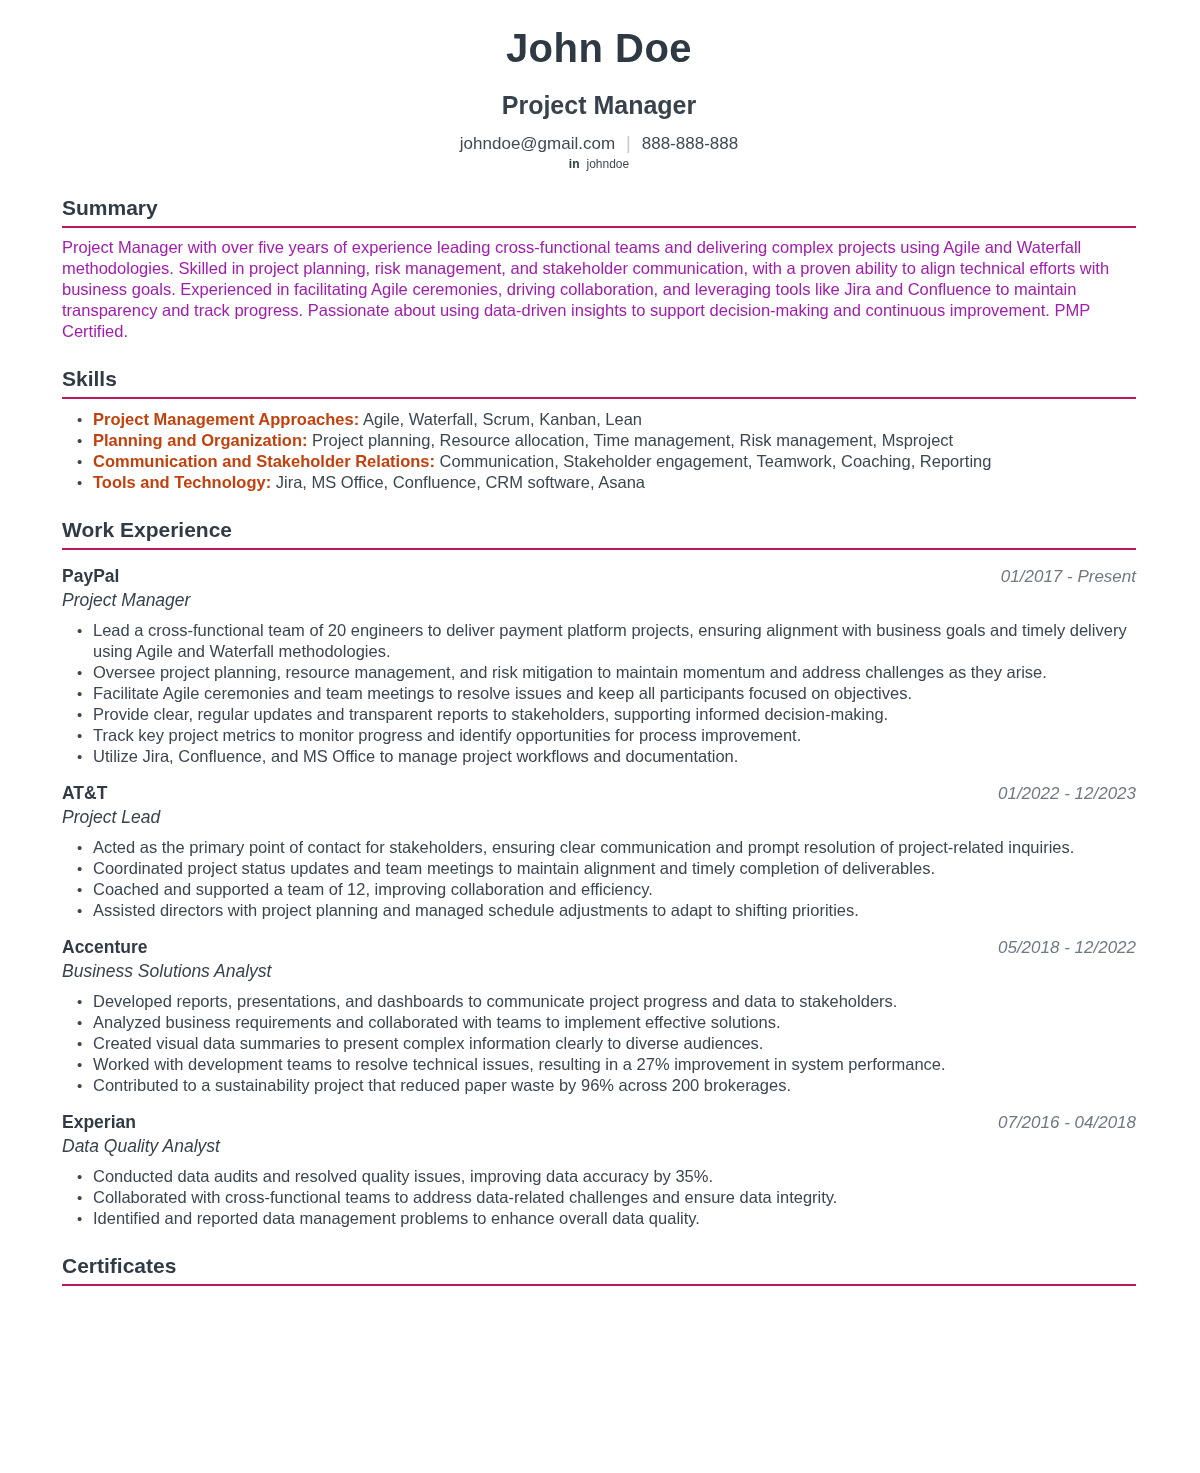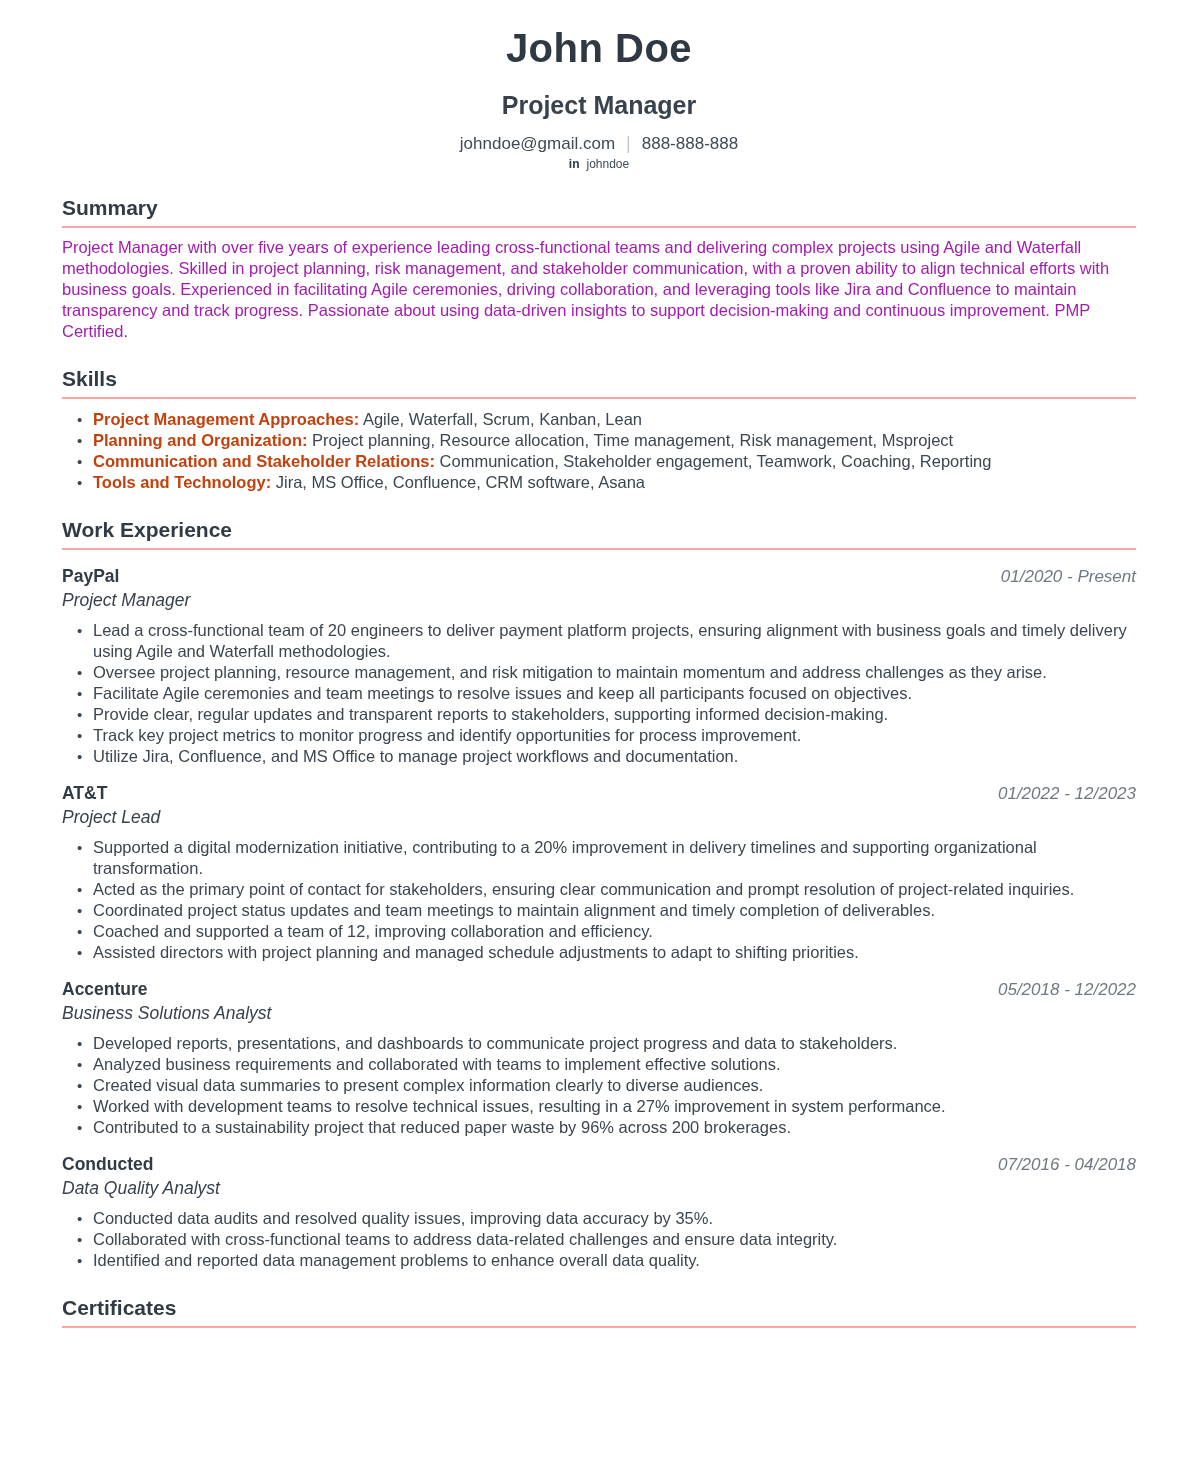--- a/index.html
+++ b/index.html
@@ -40,21 +40,21 @@
   .li-icon { font-weight: bold; color: #2e3944; margin-right: 7px; }
 
   
   .section { margin-top: 25px; }
   .section-heading {
     font-size: 21px;
     font-weight: bold;
     color: #313b45;
     margin: 0;
     padding-bottom: 6px;
-    border-bottom: 2px solid #fca5a5;
+    border-bottom: 2px solid #be185d;
   }
   .summary-text {
     margin: 9px 0 0 0;
     font-size: 16.5px;
     line-height: 21px;
     color: #a21caf;
   }
 
   
   ul.bullets {
@@ -142,40 +142,39 @@
         <li class="skill-item"><span class="skill-label">Tools and Technology:</span> <span class="skill-value">Jira, MS Office, Confluence, CRM software, Asana</span></li>
       </ul>
   </div>
 
   <div class="section">
     <h2 class="section-heading">Work Experience</h2>
     <div>
         <div class="job">
           <div class="entry-header">
             <span class="company">PayPal</span>
-            <span class="dates">01/2020 - Present</span>
+            <span class="dates">01/2017 - Present</span>
           </div>
           <div class="role">Project Manager</div>
           <ul class="bullets">
             <li class="job-bullet">Lead a cross-functional team of 20 engineers to deliver payment platform projects, ensuring alignment with business goals and timely delivery using Agile and Waterfall methodologies.</li>
             <li class="job-bullet">Oversee project planning, resource management, and risk mitigation to maintain momentum and address challenges as they arise.</li>
             <li class="job-bullet">Facilitate Agile ceremonies and team meetings to resolve issues and keep all participants focused on objectives.</li>
             <li class="job-bullet">Provide clear, regular updates and transparent reports to stakeholders, supporting informed decision-making.</li>
             <li class="job-bullet">Track key project metrics to monitor progress and identify opportunities for process improvement.</li>
             <li class="job-bullet">Utilize Jira, Confluence, and MS Office to manage project workflows and documentation.</li>
           </ul>
         </div>
         <div class="job">
           <div class="entry-header">
             <span class="company">AT&amp;T</span>
             <span class="dates">01/2022 - 12/2023</span>
           </div>
           <div class="role">Project Lead</div>
           <ul class="bullets">
-            <li class="job-bullet">Supported a digital modernization initiative, contributing to a 20% improvement in delivery timelines and supporting organizational transformation.</li>
             <li class="job-bullet">Acted as the primary point of contact for stakeholders, ensuring clear communication and prompt resolution of project-related inquiries.</li>
             <li class="job-bullet">Coordinated project status updates and team meetings to maintain alignment and timely completion of deliverables.</li>
             <li class="job-bullet">Coached and supported a team of 12, improving collaboration and efficiency.</li>
             <li class="job-bullet">Assisted directors with project planning and managed schedule adjustments to adapt to shifting priorities.</li>
           </ul>
         </div>
         <div class="job">
           <div class="entry-header">
             <span class="company">Accenture</span>
             <span class="dates">05/2018 - 12/2022</span>
@@ -184,21 +183,21 @@
           <ul class="bullets">
             <li class="job-bullet">Developed reports, presentations, and dashboards to communicate project progress and data to stakeholders.</li>
             <li class="job-bullet">Analyzed business requirements and collaborated with teams to implement effective solutions.</li>
             <li class="job-bullet">Created visual data summaries to present complex information clearly to diverse audiences.</li>
             <li class="job-bullet">Worked with development teams to resolve technical issues, resulting in a 27% improvement in system performance.</li>
             <li class="job-bullet">Contributed to a sustainability project that reduced paper waste by 96% across 200 brokerages.</li>
           </ul>
         </div>
         <div class="job">
           <div class="entry-header">
-            <span class="company">Conducted</span>
+            <span class="company">Experian</span>
             <span class="dates">07/2016 - 04/2018</span>
           </div>
           <div class="role">Data Quality Analyst</div>
           <ul class="bullets">
             <li class="job-bullet">Conducted data audits and resolved quality issues, improving data accuracy by 35%.</li>
             <li class="job-bullet">Collaborated with cross-functional teams to address data-related challenges and ensure data integrity.</li>
             <li class="job-bullet">Identified and reported data management problems to enhance overall data quality.</li>
           </ul>
         </div>
       </div>

